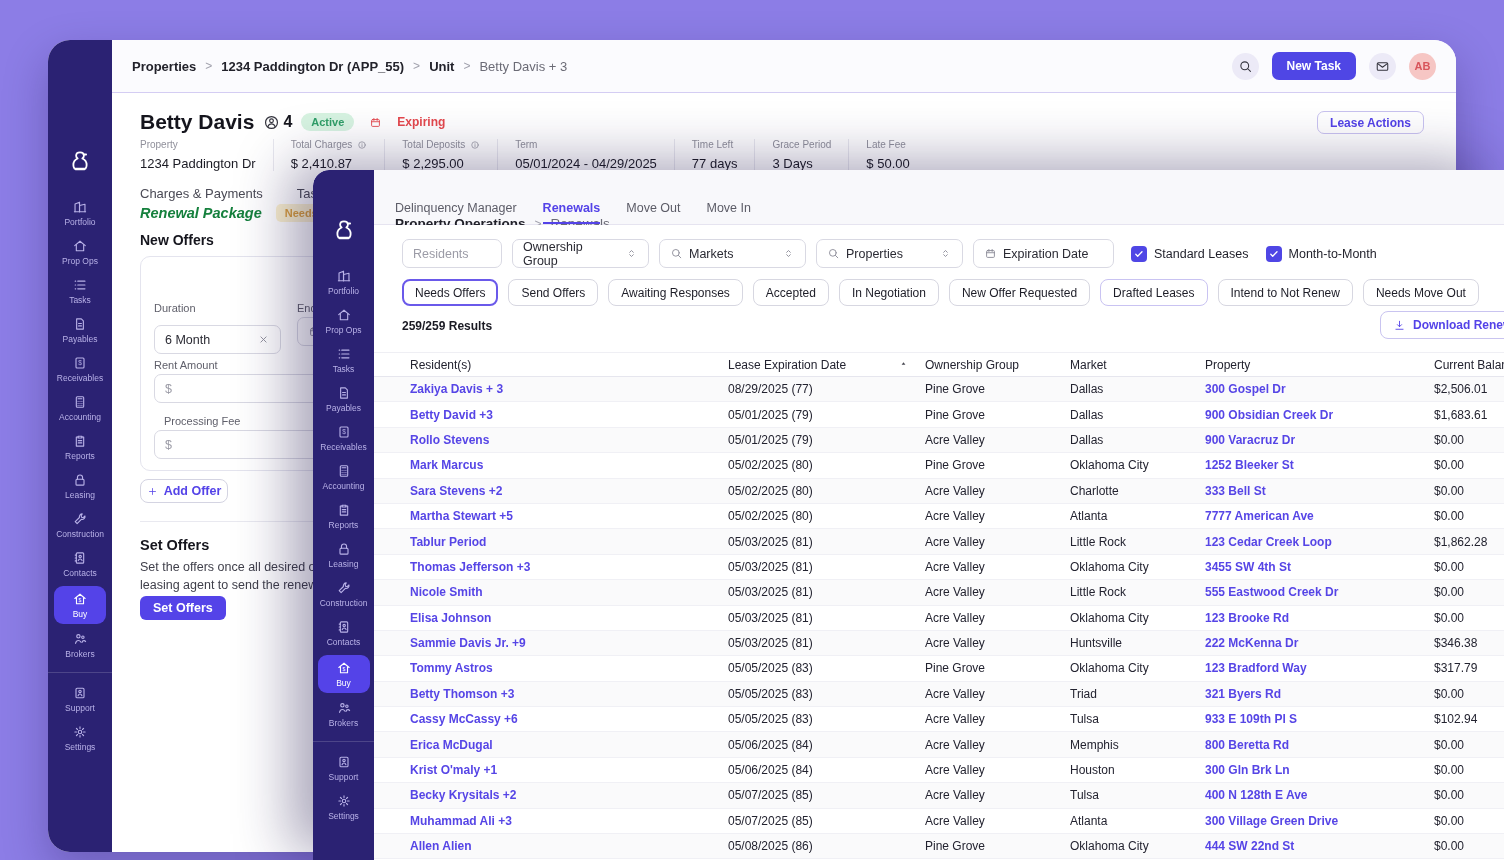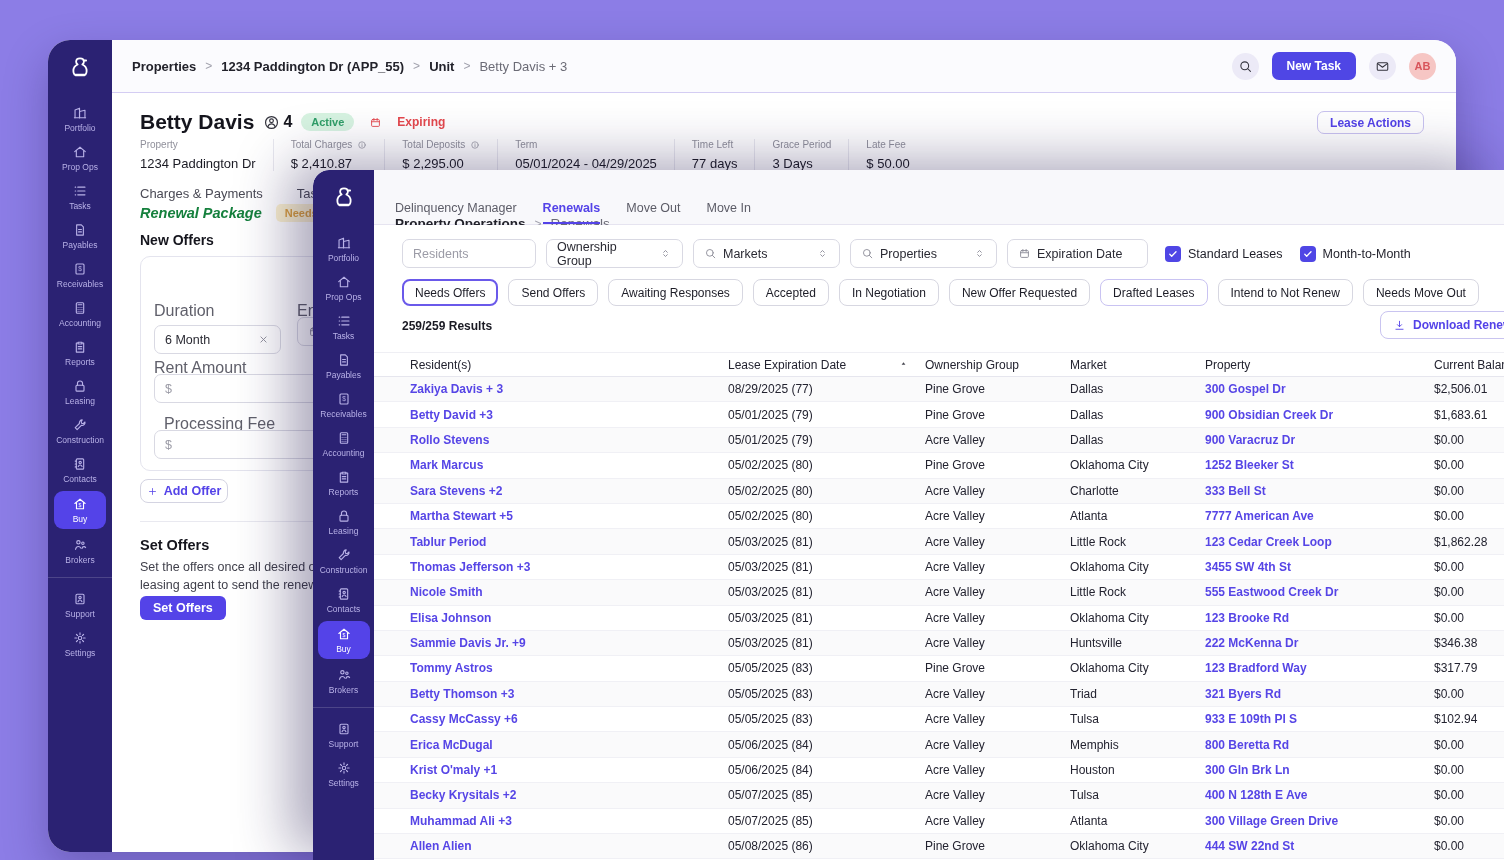--- a/index.html
+++ b/index.html
@@ -7,21 +7,21 @@
   .stage { position:relative; width:1504px; height:860px; background:#8c7de6; overflow:hidden; }
 
   .window { position:absolute; background:#fff; }
   .main-window { left:48px; top:40px; width:1408px; height:812px; border-radius:22px;
                  box-shadow:0 18px 45px rgba(25,16,70,.28); overflow:hidden; }
   .overlay-window { left:313px; top:170px; width:1191px; height:690px; border-top-left-radius:16px;
                     box-shadow:-22px -8px 55px rgba(25,16,70,.38); overflow:hidden; z-index:5; }
 
   
   .sidebar { position:absolute; left:0; top:0; bottom:0; width:64px; background:#2b2273;
-             display:flex; flex-direction:column; align-items:center; }
+             display:flex; flex-direction:column; align-items:center;justify-content:center; }
   .overlay-window .sidebar { width:61px; border-top-left-radius:16px; }
   .logo-block { height:53px; width:100%; display:flex; align-items:center; justify-content:center; color:#fff; }
   .logo-block .icn { width:26px; height:26px; }
   .side-items { width:100%; display:flex; flex-direction:column; align-items:center; padding-top:6px; }
   .side-item { width:100%; height:39px; display:flex; flex-direction:column; align-items:center;
                justify-content:center; gap:2px; color:#b9b2e8; cursor:pointer; }
   .side-item .icn { width:16px; height:16px; }
   .side-item .si-label { font-size:8.5px; }
   .side-item.active { background:#5443e8; color:#fff; width:52px; height:38px; border-radius:9px; margin:2px 0; }
   .side-divider { width:100%; height:1px; background:rgba(255,255,255,.16); margin:7px 0; }
@@ -65,21 +65,21 @@
   .fld-value { font-size:13px; font-weight:500; color:#1b1b24; white-space:nowrap; }
   .main-tabs { position:absolute; left:28px; top:93px; display:flex; gap:34px; font-size:13px; color:#4a4a55; }
   .mtab { cursor:pointer; white-space:nowrap; }
   .renewal-head { position:absolute; left:28px; top:111px; display:flex; align-items:center; gap:14px; }
   .renewal-title { font-size:14.5px; font-weight:700; color:#15803d;font-style:italic; }
   .badge-needs-offers { background:#fcf2cf; color:#dba03c; font-size:11px; font-weight:700;
                         border-radius:5px; padding:3px 9px; }
   .new-offers-title { position:absolute; left:28px; top:139px; font-size:14px; font-weight:700; color:#15151d; }
   .offer-card { position:absolute; left:28px; top:163px; width:330px; height:215px;
                 border:1px solid #e4e4ee; border-radius:10px; background:#fff; }
-  .f-label { position:absolute; font-size:16px; color:#60606b; }
+  .f-label { position:absolute; font-size:11px; color:#60606b; }
   .inp { position:absolute; height:29px; border:1px solid #d9d9e3; border-radius:7px; background:#fff;
          display:flex; align-items:center; padding:0 10px; font-size:12.5px; color:#2a2a33; gap:6px; }
   .inp input { border:none; outline:none; width:100%; font:inherit; color:inherit; background:transparent; }
   .inp input::placeholder { color:#9b9ba6; }
   .inp .icn { width:13px; height:13px; color:#8a8a96; flex:none; cursor:pointer; }
   .add-offer-btn { position:absolute; left:28px; top:386px; height:24px; width:88px;
                    border:1px solid #d4d4e2; border-radius:8px; background:#fff; color:#5443e8;
                    font-size:12.5px; font-weight:700; display:flex; align-items:center; justify-content:center;
                    gap:6px; cursor:pointer; }
   .add-offer-btn .icn { width:11px; height:11px; }
@@ -95,21 +95,21 @@
               border-bottom:1px solid #e6e4f0; }
   .o-crumbs { position:absolute; left:21px; top:6px;margin-top:40px; }
   .o-crumbs .crumb { font-size:13.5px; }
   .o-tabs { position:absolute; left:21px; bottom:0; display:flex; gap:26px; }
   .o-tab { font-size:12.5px; color:#5c5c67; padding-bottom:7px; cursor:pointer; border-bottom:2.5px solid transparent; }
   .o-tab.active { color:#5443e8; font-weight:700; border-bottom-color:#5443e8; }
   .o-content { position:absolute; left:61px; top:55px; right:0; bottom:0; background:#fff; }
 
   .filters-row { position:absolute; left:28px; top:14px; display:flex; align-items:center; gap:10px; }
   .filters-row .inp { position:static; }
-  .w-res { width:134px; } .w-own { width:137px; } .w-mkt { width:147px; } .w-prp { width:147px; } .w-exp { width:141px; }
+  .w-res { width:100px; } .w-own { width:137px; } .w-mkt { width:147px; } .w-prp { width:147px; } .w-exp { width:141px; }
   .cbx-group { display:flex; align-items:center; gap:7px; margin-left:7px; cursor:pointer; }
   .cbx { width:16px; height:16px; border-radius:4px; background:#4f46e5; display:flex;
          align-items:center; justify-content:center; color:#fff; }
   .cbx .icn { width:10px; height:10px; }
   .cbx-label { font-size:12.5px; color:#1f1f29; white-space:nowrap; }
 
   .chips-row { position:absolute; left:28px; top:54px; display:flex; gap:10px; }
   .chip { height:27px; padding:0 12px; border:1px solid #d7d7e1; border-radius:8px; background:#fff;
           font-size:12px; font-weight:500; color:#1d1d27; display:flex; align-items:center;
           white-space:nowrap; cursor:pointer; }

